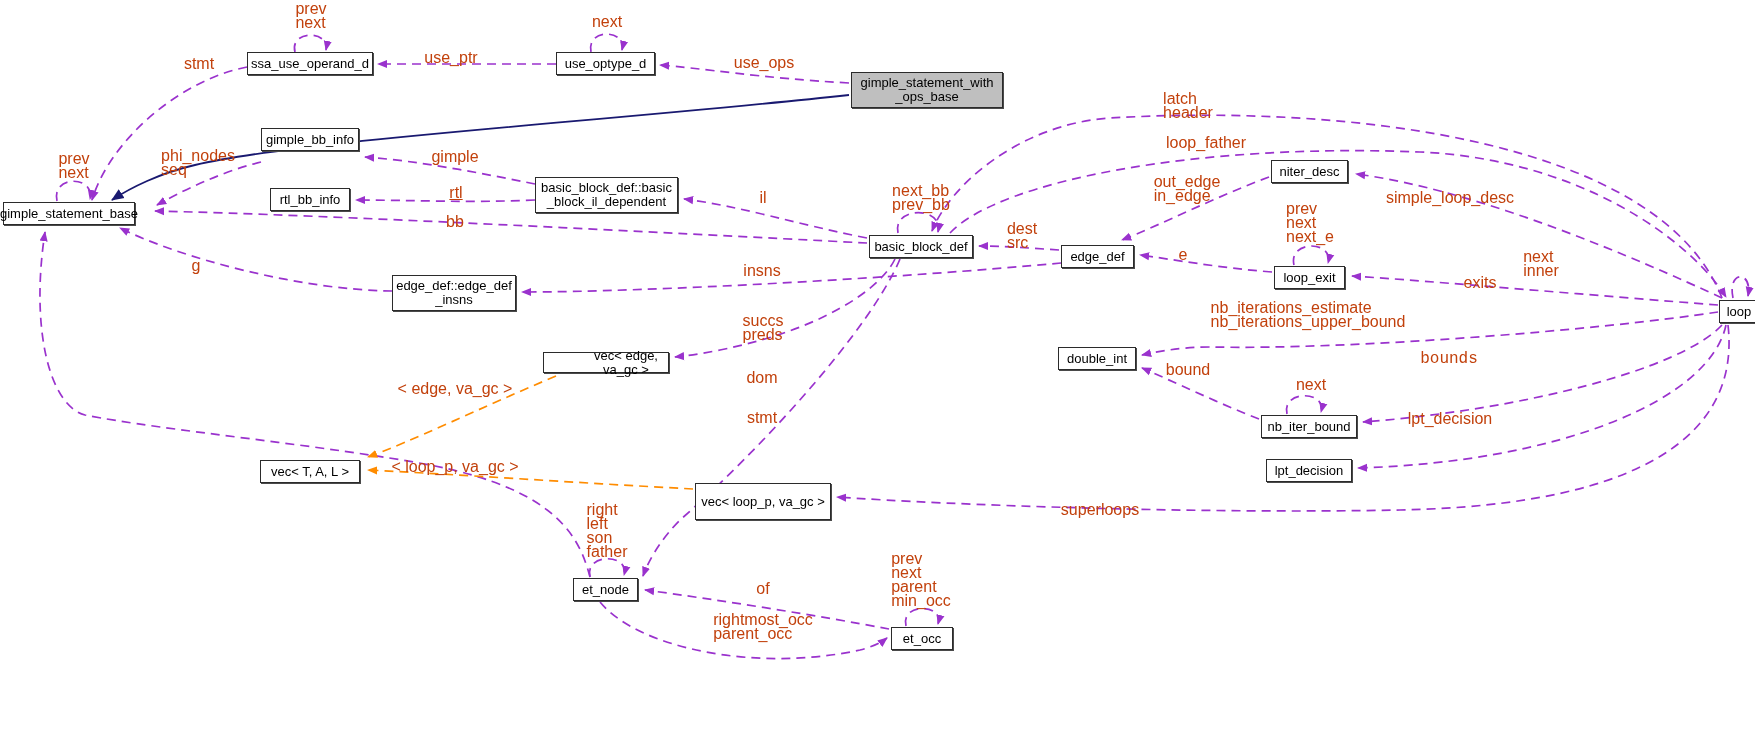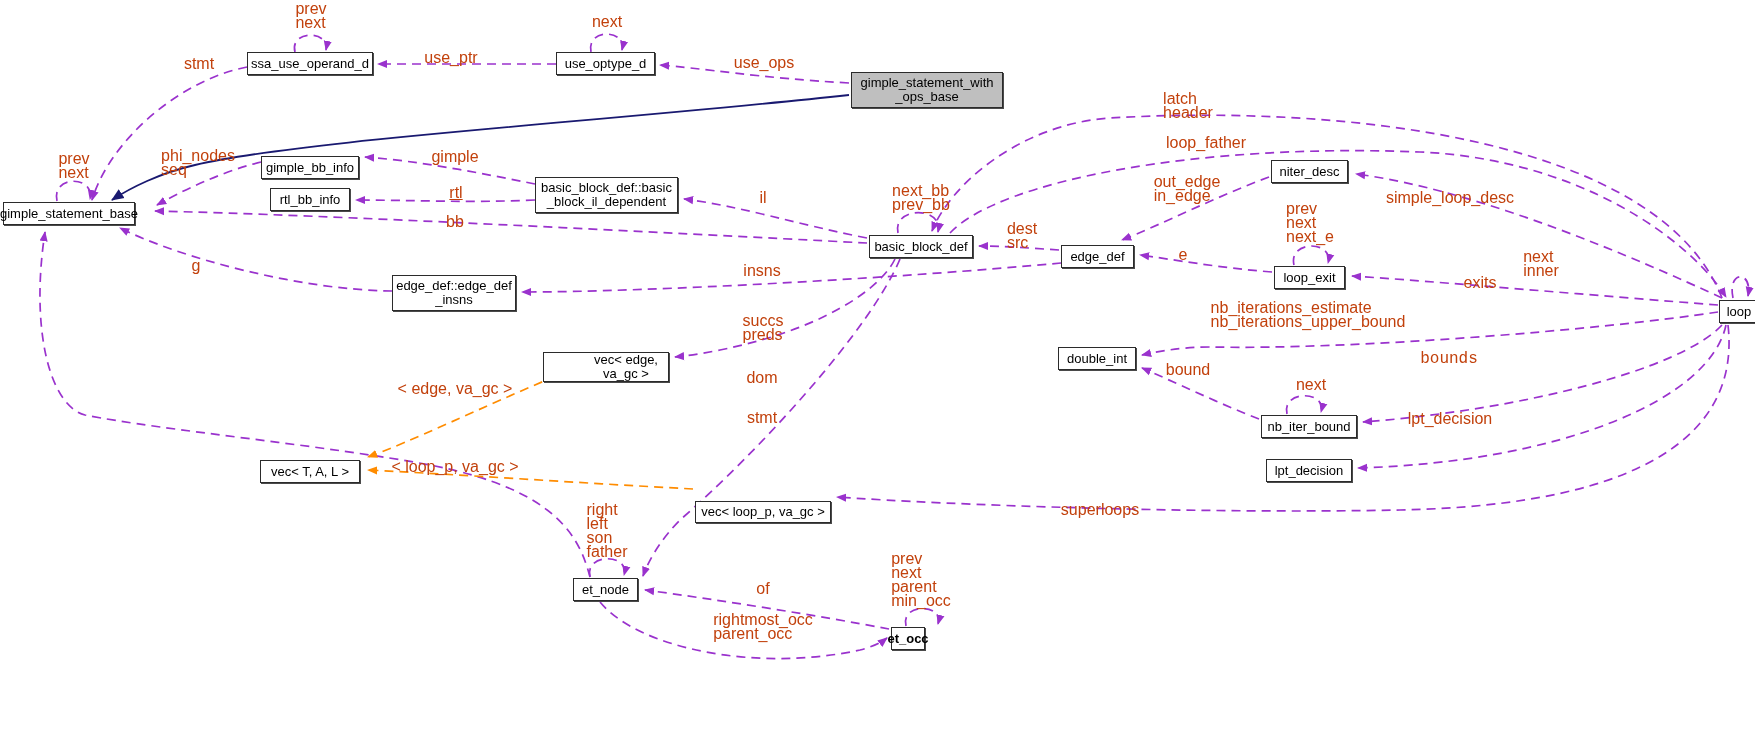--- a/index.html
+++ b/index.html
@@ -159,21 +159,21 @@
 
   <div class="node" style="left:3px; top:202px; width:132px; height:23px;">gimple_statement_base</div>
 
   <div class="node" style="left:247px; top:52px; width:126px; height:23px;">ssa_use_operand_d</div>
 
   <div class="node" style="left:556px; top:52px; width:99px; height:23px;">use_optype_d</div>
 
   <div class="node highlight" style="left:851px; top:72px; width:152px; height:36px;">gimple_statement_with
 _ops_base</div>
 
-  <div class="node" style="left:261px; top:156px; width:98px; height:23px;">gimple_bb_info</div>
+  <div class="node" style="left:261px; top:128px; width:98px; height:23px;">gimple_bb_info</div>
 
   <div class="node" style="left:270px; top:188px; width:80px; height:23px;">rtl_bb_info</div>
 
   <div class="node" style="left:535px; top:177px; width:143px; height:36px;">basic_block_def::basic
 _block_il_dependent</div>
 
   <div class="node" style="left:869px; top:235px; width:104px; height:23px;">basic_block_def</div>
 
   <div class="node" style="left:1061px; top:245px; width:73px; height:23px;">edge_def</div>
 
@@ -185,29 +185,29 @@
   <div class="node" style="left:1274px; top:266px; width:71px; height:23px;">loop_exit</div>
 
   <div class="node" style="left:1719px; top:300px; width:40px; height:23px;">loop</div>
 
   <div class="node" style="left:1058px; top:347px; width:78px; height:23px;">double_int</div>
 
   <div class="node" style="left:1261px; top:415px; width:96px; height:23px;">nb_iter_bound</div>
 
   <div class="node" style="left:1266px; top:459px; width:86px; height:23px;">lpt_decision</div>
 
-  <div class="node" style="left:543px; top:352px; width:126px; height:30px;padding-left:40px;">vec&lt; edge, va_gc &gt;</div>
+  <div class="node" style="left:543px; top:352px; width:126px; height:21px;padding-left:40px;">vec&lt; edge, va_gc &gt;</div>
 
   <div class="node" style="left:260px; top:460px; width:100px; height:23px;">vec&lt; T, A, L &gt;</div>
 
-  <div class="node" style="left:695px; top:483px; width:136px; height:22px;margin-top:18px;">vec&lt; loop_p, va_gc &gt;</div>
+  <div class="node" style="left:695px; top:483px; width:136px; height:37px;">vec&lt; loop_p, va_gc &gt;</div>
 
   <div class="node" style="left:573px; top:578px; width:65px; height:23px;">et_node</div>
 
-  <div class="node" style="left:891px; top:627px; width:34px; height:23px;font-weight:bold;">et_occ</div>
+  <div class="node" style="left:891px; top:627px; width:62px; height:23px;">et_occ</div>
 
   <div class="edge-label" style="left:311px; top:2px;">prev
 next</div>
   <div class="edge-label" style="left:607px; top:15px;">next</div>
   <div class="edge-label" style="left:199px; top:57px;">stmt</div>
   <div class="edge-label" style="left:451px; top:51px;">use_ptr</div>
   <div class="edge-label" style="left:764px; top:56px;">use_ops</div>
   <div class="edge-label" style="left:1188px; top:92px;">latch
 header</div>
   <div class="edge-label" style="left:1206px; top:136px;">loop_father</div>

